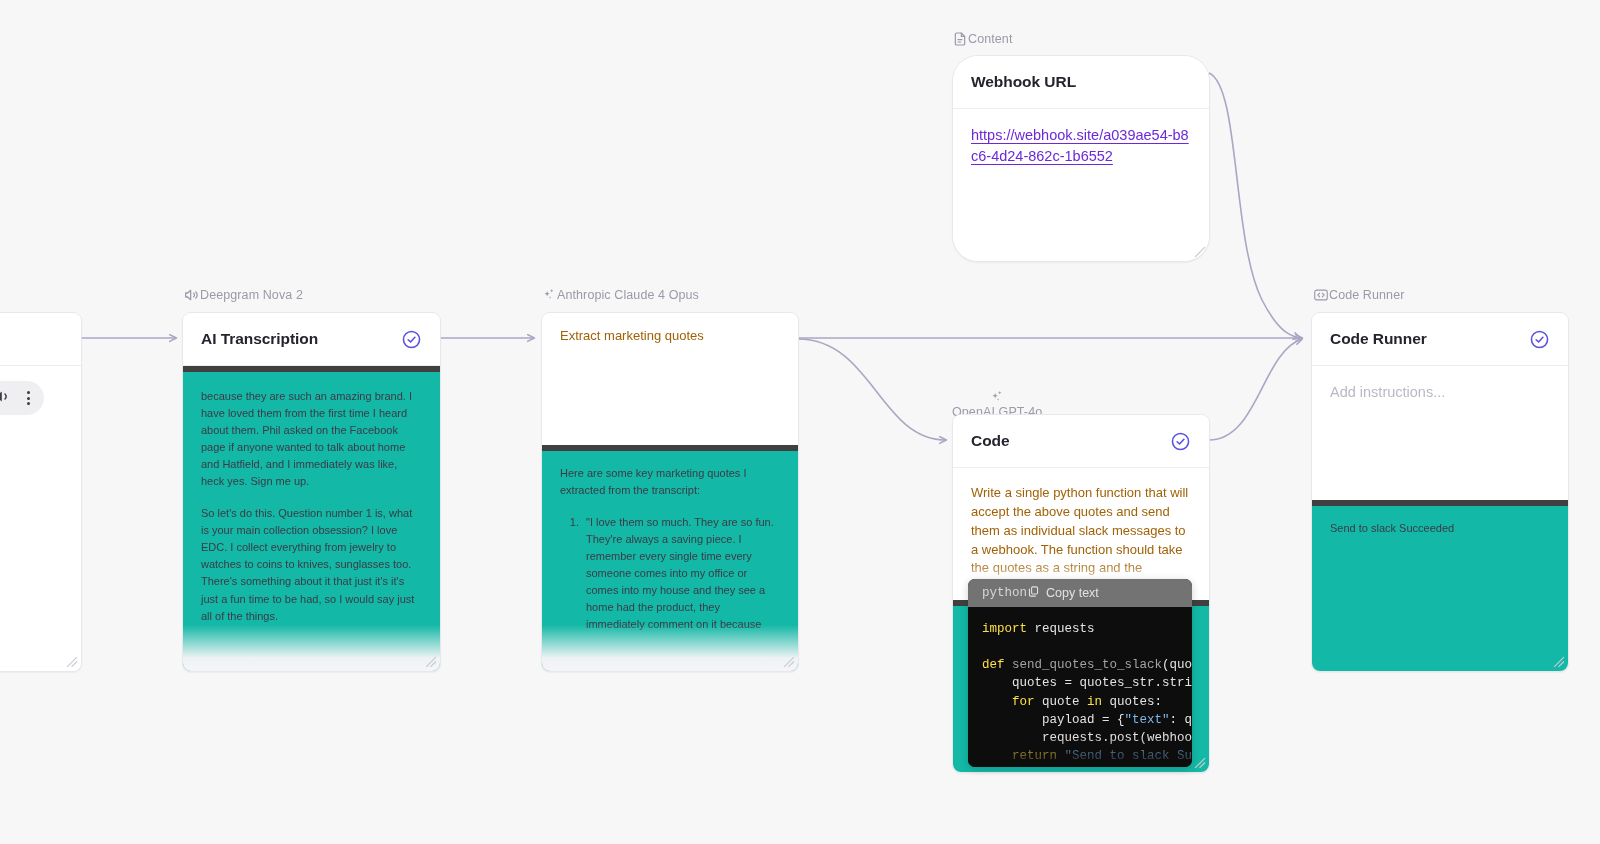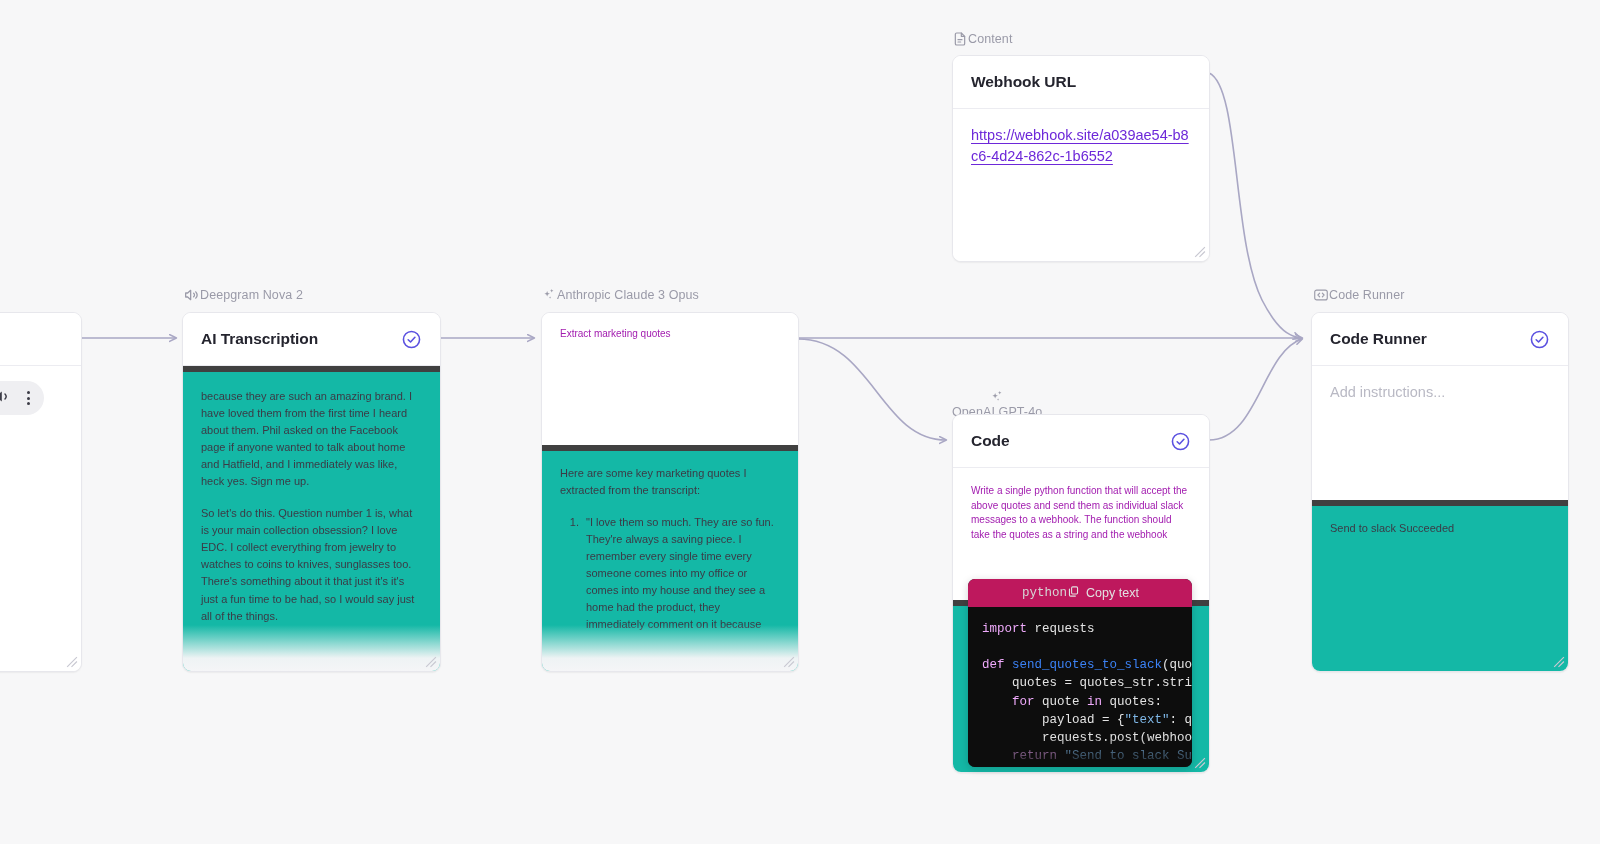--- a/index.html
+++ b/index.html
@@ -86,23 +86,23 @@
     color: #5b51e0;
   }
 
   .card-body {
     padding: 14px 18px 10px 18px;
     background: #ffffff;
     flex: none;
     overflow: hidden;
   }
   .card-body .body-text {
-    font-size: 10px;
+    font-size: 13px;
     line-height: 1.45;
-    color: #a21caf;
+    color: #a16207;
   }
   .card-body .placeholder {
     font-size: 14.5px;
     line-height: 1.45;
     color: #b9b9c4;
   }
 
   .card-output {
     flex: 1 1 auto;
     background: #14b8a6;
@@ -164,24 +164,24 @@
   .code-block {
     position: absolute;
     background: #0d0d0d;
     border-radius: 7px;
     overflow: hidden;
     box-shadow: 0 2px 9px rgba(10,10,20,0.18);
   }
   .code-block-head {
     display: flex;
     align-items: center;
-    justify-content: center;
+    justify-content: flex-start;
     height: 28px;
     padding: 0 13px 0 14px;
-    background: #be185d;
+    background: #737373;
     color: #d6d6d6;
     font-family: "Liberation Mono", monospace;
     font-size: 12.5px;
   }
   .copy-code {
     display: inline-flex;
     align-items: center;
     gap: 6px;
     color: #e2e2e2;
     font-family: "Liberation Sans", sans-serif;
@@ -200,22 +200,22 @@
     overflow: hidden;
   }
   .code-block-body::after {
     content: "";
     position: absolute;
     left: 0; right: 0; bottom: 0;
     height: 34px;
     background: linear-gradient(to bottom, rgba(13,13,13,0), rgba(13,13,13,0.6) 55%, rgba(13,13,13,0.92));
     pointer-events: none;
   }
-  .tok-kw  { color: #f0abfc; }
-  .tok-fn  { color: #3b82f6; }
+  .tok-kw  { color: #fde047; }
+  .tok-fn  { color: #a3a3a3; }
   .tok-str { color: #7fb8e8; }
 
   
   .audio-pill {
     position: absolute;
     display: flex;
     align-items: center;
     gap: 16px;
     height: 34px;
     padding: 0 14px 0 18px;
@@ -304,21 +304,21 @@
   </div>
 
   <div class="node-label" style="left:541px; top:287px;">
     <span class="label-icon">
       <svg viewBox="0 0 24 24" fill="currentColor">
         <path d="M9.2 6.1 L10.3 9.1 L13.3 10.2 L10.3 11.3 L9.2 14.3 L8.1 11.3 L5.1 10.2 L8.1 9.1 Z"></path>
         <path d="M16.1 3.1 L16.8 5.0 L18.7 5.7 L16.8 6.4 L16.1 8.3 L15.4 6.4 L13.5 5.7 L15.4 5.0 Z"></path>
         <path d="M13.6 14.0 L14.1 15.3 L15.4 15.8 L14.1 16.3 L13.6 17.6 L13.1 16.3 L11.8 15.8 L13.1 15.3 Z"></path>
       </svg>
     </span>
-    <span>Anthropic Claude 3 Opus</span>
+    <span>Anthropic Claude 4 Opus</span>
   </div>
 
   <div class="node-card" style="left:541px; top:312px; width:256px; height:358px;">
     <div class="card-body" style="height:108px;">
       <div class="body-text">Extract marketing quotes</div>
     </div>
     <div class="card-output fade-bottom">
       <p>Here are some key marketing quotes I extracted from the transcript:</p>
       <ol>
         <li>"I love them so much. They are so fun. They're always a saving piece. I remember every single time every someone comes into my office or comes into my house and they see a home had the product, they immediately comment on it because</li>
@@ -334,21 +334,21 @@
       <svg viewBox="0 0 24 24" fill="none" stroke="currentColor" stroke-width="1.8" stroke-linecap="round" stroke-linejoin="round">
         <path d="M14 3H7a2 2 0 0 0-2 2v14a2 2 0 0 0 2 2h10a2 2 0 0 0 2-2V8z"></path>
         <path d="M14 3v5h5"></path>
           <path d="M9 13h6"></path>
           <path d="M9 16.5h4"></path>
       </svg>
     </span>
     <span>Content</span>
   </div>
 
-  <div class="node-card" style="left:952px; top:55px; width:256px; height:205px;">
+  <div class="node-card" style="left:952px; top:55px; width:256px; height:205px;border-radius:26px;">
     <div class="card-header" style="height:52px;">
       <span class="card-title">Webhook URL</span>
     </div>
     <div class="card-body" style="flex:1 1 auto; padding-top:16px;">
       <a class="webhook-url">https://webhook.site/a039ae54-b8c6-4d24-862c-1b6552</a>
     </div>
     <svg class="resize-handle" viewBox="0 0 12 12">
       <path d="M11,2 L2,11 M11,6 L6,11" stroke="currentColor" stroke-width="1.1" fill="none"></path>
     </svg>
   </div>

